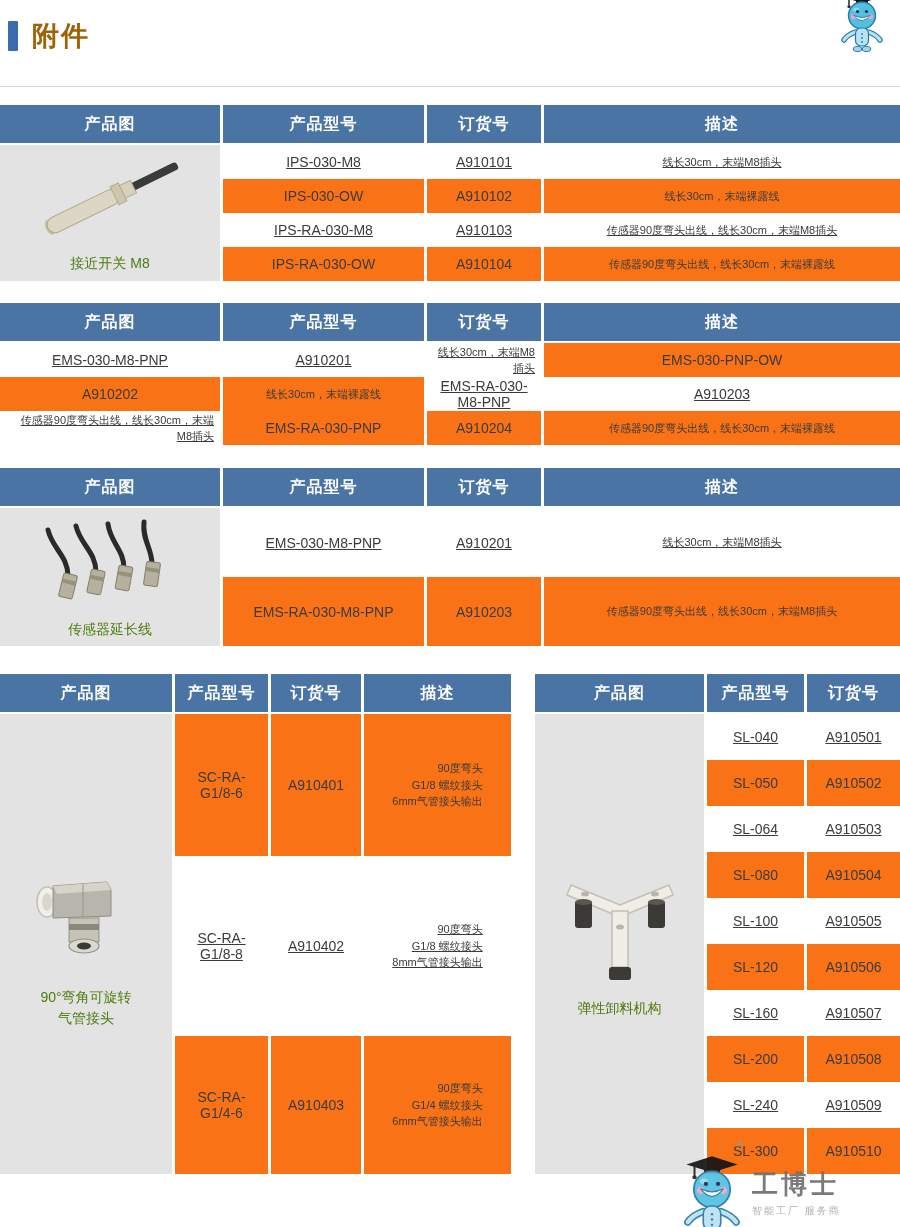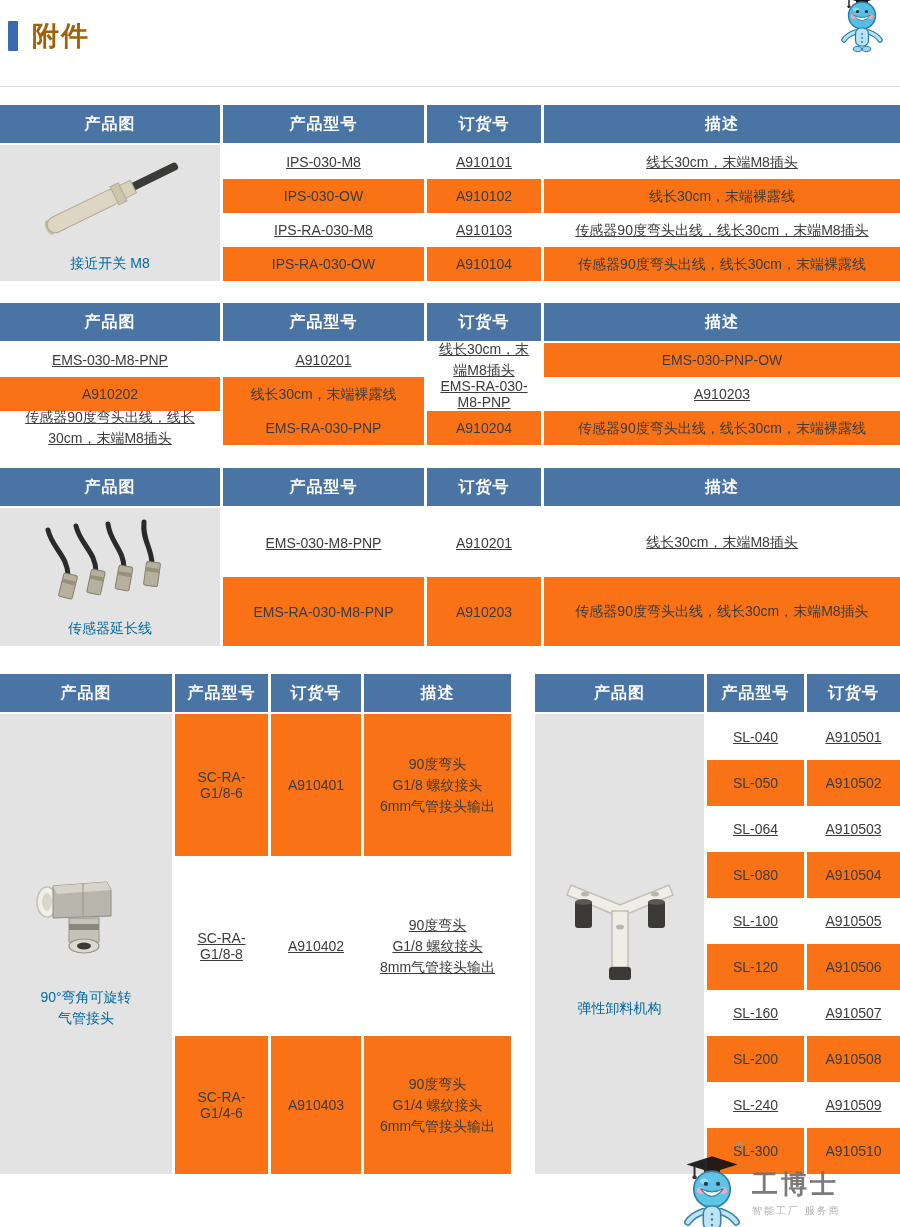--- a/index.html
+++ b/index.html
@@ -24,28 +24,28 @@
   .cols-bl  { grid-template-columns:172px 93px 90px 1fr; }
   .cols-br  { grid-template-columns:169px 97px 1fr; }
   .rows-h34 { grid-auto-rows:34px; }
   .rows-h69 { grid-auto-rows:69px; }
   .rows-bl  { grid-template-rows:142px 180px 138px; }
   .rows-h46 { grid-auto-rows:46px; }
   .th { background:#4a74a4; color:#fff; font-weight:bold; font-size:16px; height:38px;
         display:flex; align-items:center; justify-content:center; letter-spacing:1px; }
   .cell { display:flex; align-items:center; justify-content:center; text-align:center;
           font-size:14px; color:#3b3b3b; padding:2px 6px; }
-  .desc { font-size:14px; white-space:pre-line; line-height:1.5; }
+  .desc { font-size:11px; white-space:pre-line; line-height:1.5;text-align:right; }
   .row-white { background:#ffffff;text-decoration:underline; }
   .row-gray  { background:#f97316; }
   .prod-cell { background:#e3e3e3; grid-column:1; display:flex; flex-direction:column;
                align-items:center; justify-content:center; gap:9px; padding:6px; }
-  .span2 { grid-row:1 / span 2;font-family:Liberation Mono, monospace; } .span3 { grid-row:1 / span 3; }
+  .span2 { grid-row:1 / span 2; } .span3 { grid-row:1 / span 3; }
   .span4 { grid-row:1 / span 4; } .span10 { grid-row:1 / span 10; }
-  .prod-label { font-size:14px; color:#0369a1; text-align:center; white-space:pre-line; line-height:1.5; }
+  .prod-label { font-size:14px; color:#4d7c0f; text-align:center; white-space:pre-line; line-height:1.5; }
 
   .bottom-flex { display:flex; gap:24px; }
   .bottom-left { width:511px; flex:0 0 511px; }
   .bottom-right { width:365px; flex:0 0 365px; }
 
   
   .watermark { position:absolute; right:-2px; top:1140px; width:230px; pointer-events:none; opacity:.92; }
   .wm-row { display:flex; align-items:flex-start; }
   .wm-reg { font-size:10px; color:#9a9a9a; margin-left:64px; }
   .mascot-big { width:80px; height:86px; flex:0 0 80px; margin-top:4px; }

